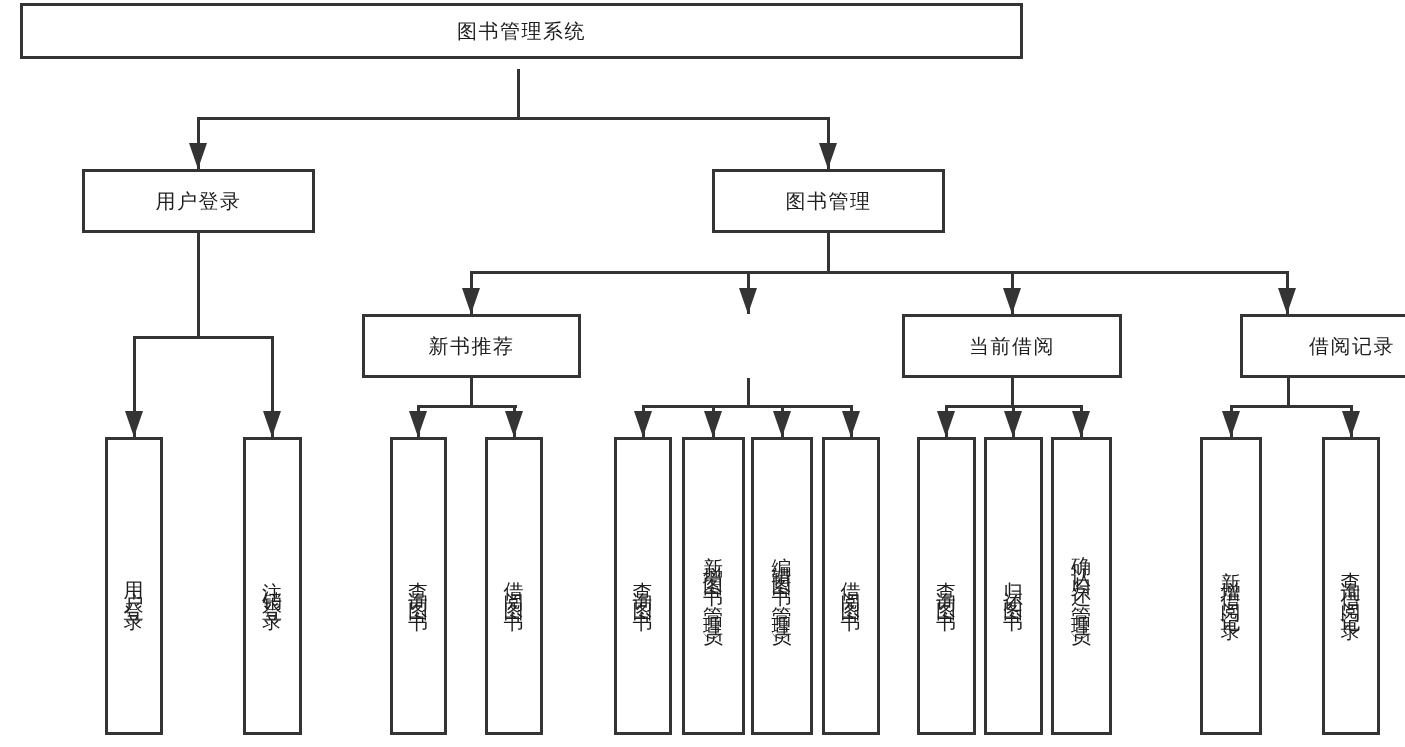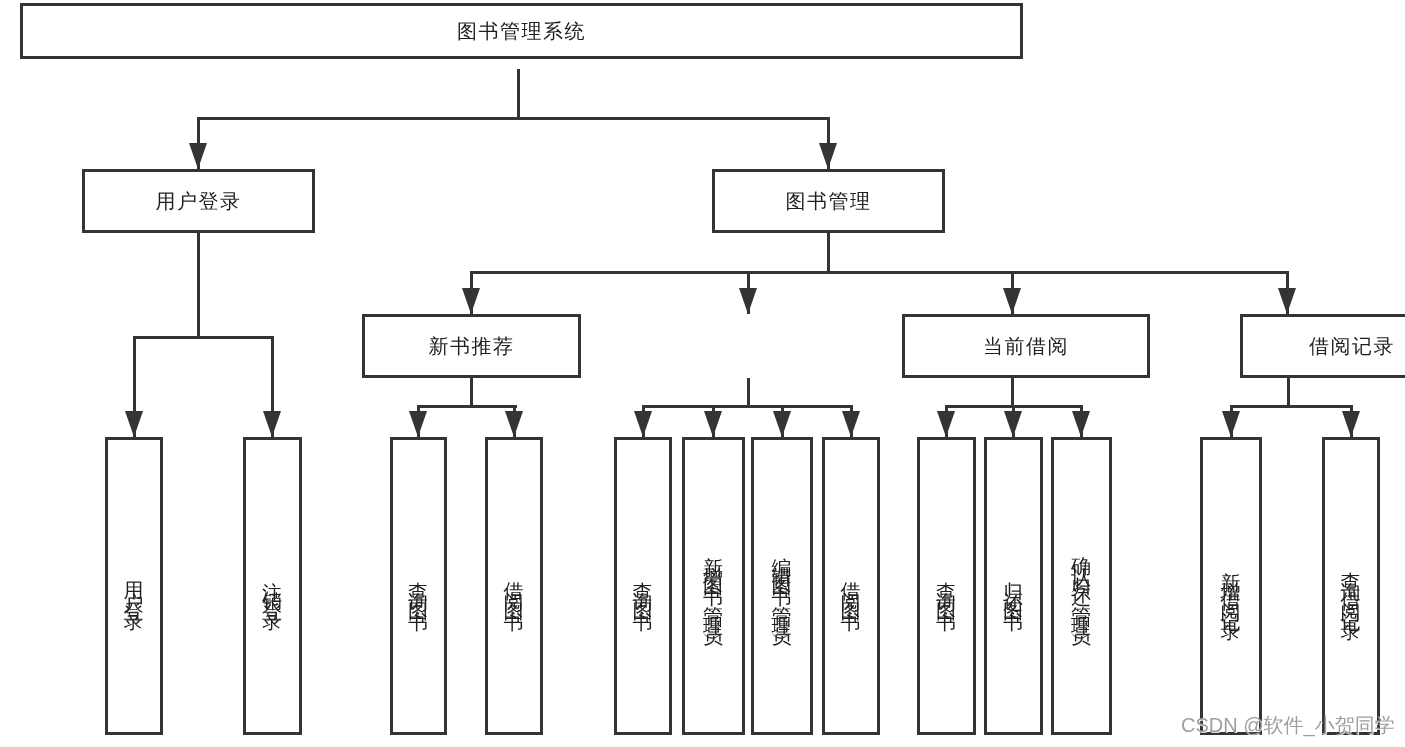--- a/index.html
+++ b/index.html
@@ -128,21 +128,21 @@
   <div class="box" style="left:82px; top:169px; width:233px; height:64px;">
     <span class="hlabel">用户登录</span>
   </div>
   <div class="box" style="left:712px; top:169px; width:233px; height:64px;">
     <span class="hlabel">图书管理</span>
   </div>
 
   <div class="box" style="left:362px; top:314px; width:219px; height:64px;">
     <span class="hlabel">新书推荐</span>
   </div>
-  <div class="box" style="left:902px; top:314px; width:248px; height:64px;">
+  <div class="box" style="left:902px; top:314px; width:220px; height:64px;">
     <span class="hlabel">当前借阅</span>
   </div>
   <div class="box" style="left:1240px; top:314px; width:224px; height:64px;">
     <span class="hlabel">借阅记录</span>
   </div>
 
   <div class="box" style="left:105px; top:437px; width:58px; height:298px;">
     <span class="vlabel">用户登录</span>
   </div>
   <div class="box" style="left:243px; top:437px; width:59px; height:298px;">
@@ -179,15 +179,14 @@
     <span class="vlabel">确认归还（管理员）</span>
   </div>
 
   <div class="box" style="left:1200px; top:437px; width:62px; height:298px;">
     <span class="vlabel">新增借阅记录</span>
   </div>
   <div class="box" style="left:1322px; top:437px; width:58px; height:298px;">
     <span class="vlabel">查询借阅记录</span>
   </div>
 
-  <div class="watermark">CSDN @软件_小贺同学</div>
 
 </div>
 
 </body></html>

